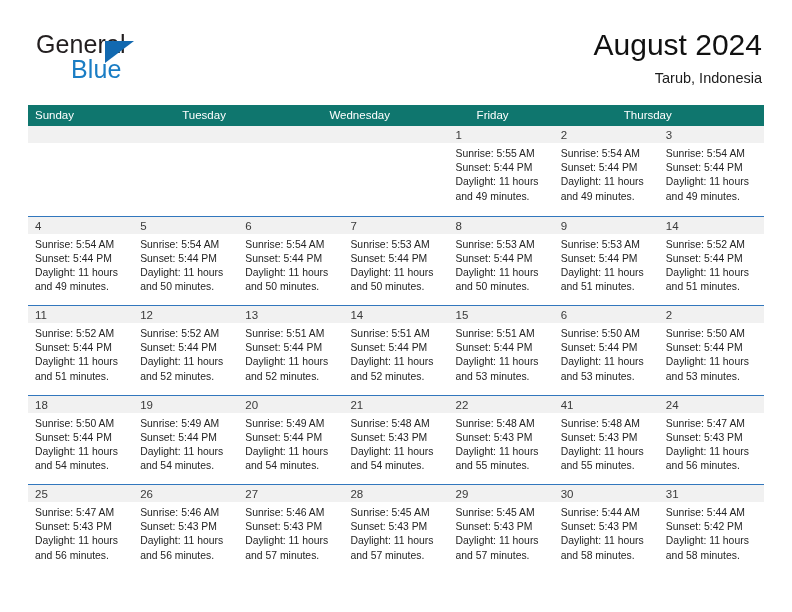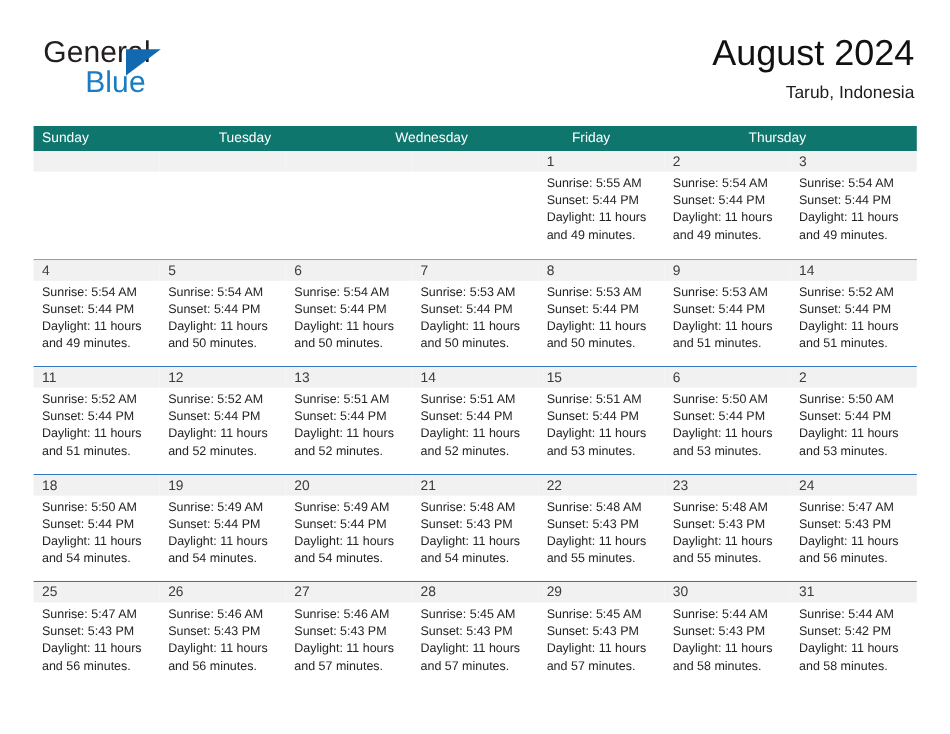--- a/index.html
+++ b/index.html
@@ -426,21 +426,21 @@
       <div class="day-cell">
         <span class="day-number">22</span>
         <div class="day-info">
           <div>Sunrise: 5:48 AM</div>
           <div>Sunset: 5:43 PM</div>
           <div>Daylight: 11 hours</div>
           <div>and 55 minutes.</div>
         </div>
       </div>
       <div class="day-cell">
-        <span class="day-number">23</span>
+        <span class="day-number">41</span>
         <div class="day-info">
           <div>Sunrise: 5:48 AM</div>
           <div>Sunset: 5:43 PM</div>
           <div>Daylight: 11 hours</div>
           <div>and 55 minutes.</div>
         </div>
       </div>
       <div class="day-cell">
         <span class="day-number">24</span>
         <div class="day-info">

